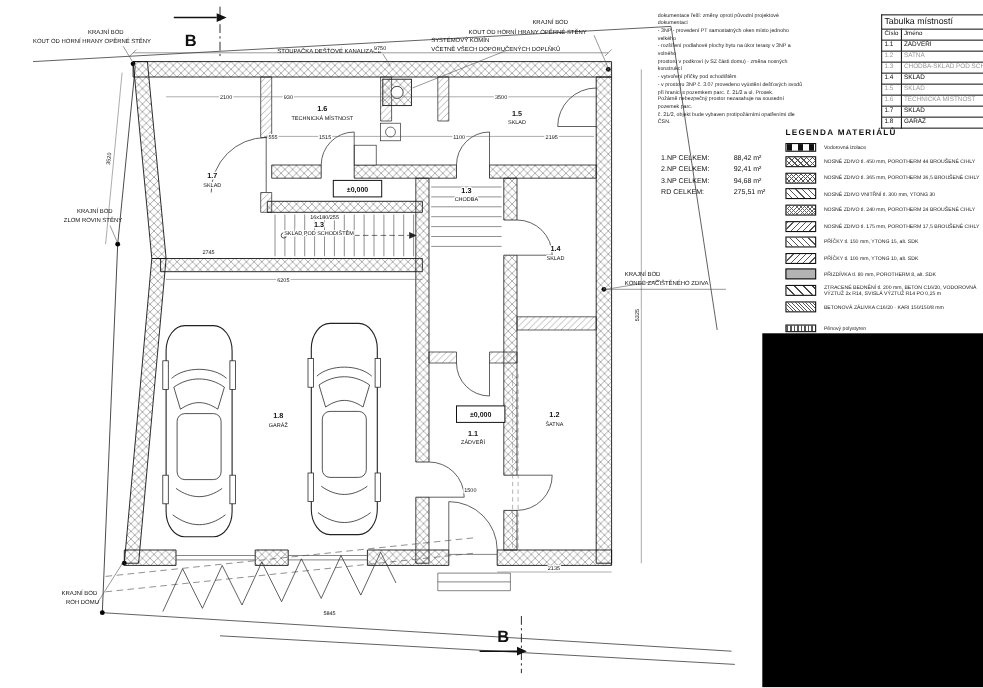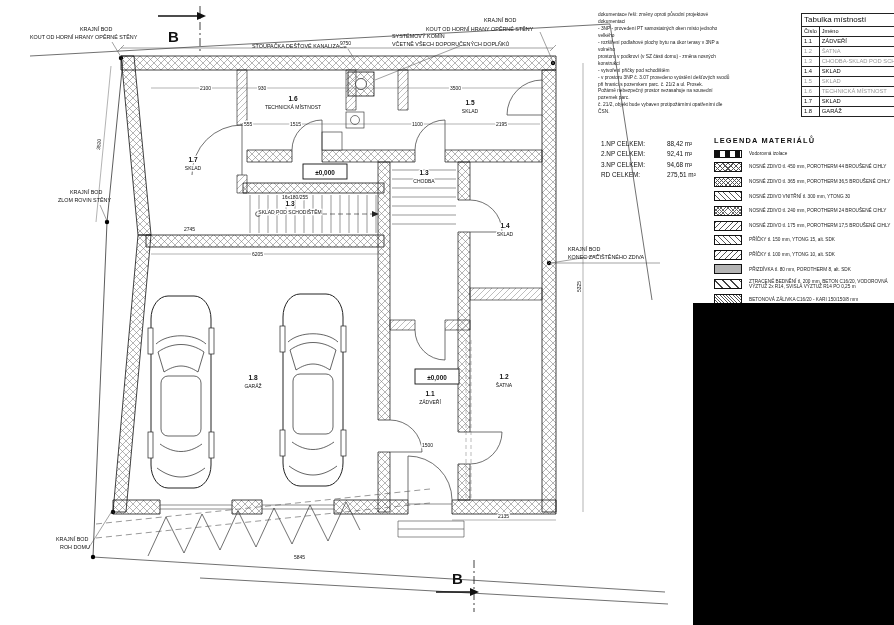--- a/index.html
+++ b/index.html
@@ -24,21 +24,21 @@
   .summary .lbl{width:66px;}
   .rt-wrap{position:absolute;left:801px;top:13px;width:132px;}
   table.rt{border-collapse:collapse;width:100%;border:1.2px solid #111;}
   table.rt td{border:0.8px solid #222;font-size:5.8px;padding:0 2px;height:9px;
               line-height:9px;white-space:nowrap;overflow:hidden;}
   table.rt td.title{font-size:8px;height:12px;line-height:12px;font-weight:normal;}
   table.rt td.hdr{font-size:5.6px;}
   table.rt col.c1{width:16px}table.rt col.c2{width:84px}table.rt col.c3{width:30px}
   table.rt tr[data-muted="true"] td{color:#9a9a9a;}
 
-  .legend{position:absolute;left:714px;top:136px;width:180px;}
+  .legend{position:absolute;left:714px;top:116px;width:180px;}
   .legend-title{font-size:7.4px;font-weight:bold;letter-spacing:1.2px;margin-bottom:3px;}
   .litem{display:flex;align-items:center;gap:7px;margin-top:4.6px;}
   .litem .txt{font-size:4.7px;line-height:1.15;color:#222;flex:1;}
   .sw{width:26px;height:8px;border:1px solid #111;flex:none;background:#fff;}
   .sw[data-swatch="insulation"]{height:6px;background:repeating-linear-gradient(90deg,#111 0 5px,#fff 5px 10px);}
   .sw[data-swatch="xhatch"]{background:repeating-linear-gradient(45deg,rgba(0,0,0,0) 0 3px,#555 3px 3.8px),repeating-linear-gradient(-45deg,rgba(0,0,0,0) 0 3px,#555 3px 3.8px);}
   .sw[data-swatch="xhatch-dense"]{background:repeating-linear-gradient(45deg,rgba(0,0,0,0) 0 2.3px,#555 2.3px 3px),repeating-linear-gradient(-45deg,rgba(0,0,0,0) 0 2.3px,#555 2.3px 3px);}
   .sw[data-swatch="xhatch-fine"]{background:repeating-linear-gradient(45deg,rgba(0,0,0,0) 0 1.8px,#666 1.8px 2.4px),repeating-linear-gradient(-45deg,rgba(0,0,0,0) 0 1.8px,#666 1.8px 2.4px);}
   .sw[data-swatch="diag"]{background:repeating-linear-gradient(45deg,rgba(0,0,0,0) 0 3.2px,#555 3.2px 4px);}
   .sw[data-swatch="diag-back"]{background:repeating-linear-gradient(-45deg,rgba(0,0,0,0) 0 3.2px,#555 3.2px 4px);}

